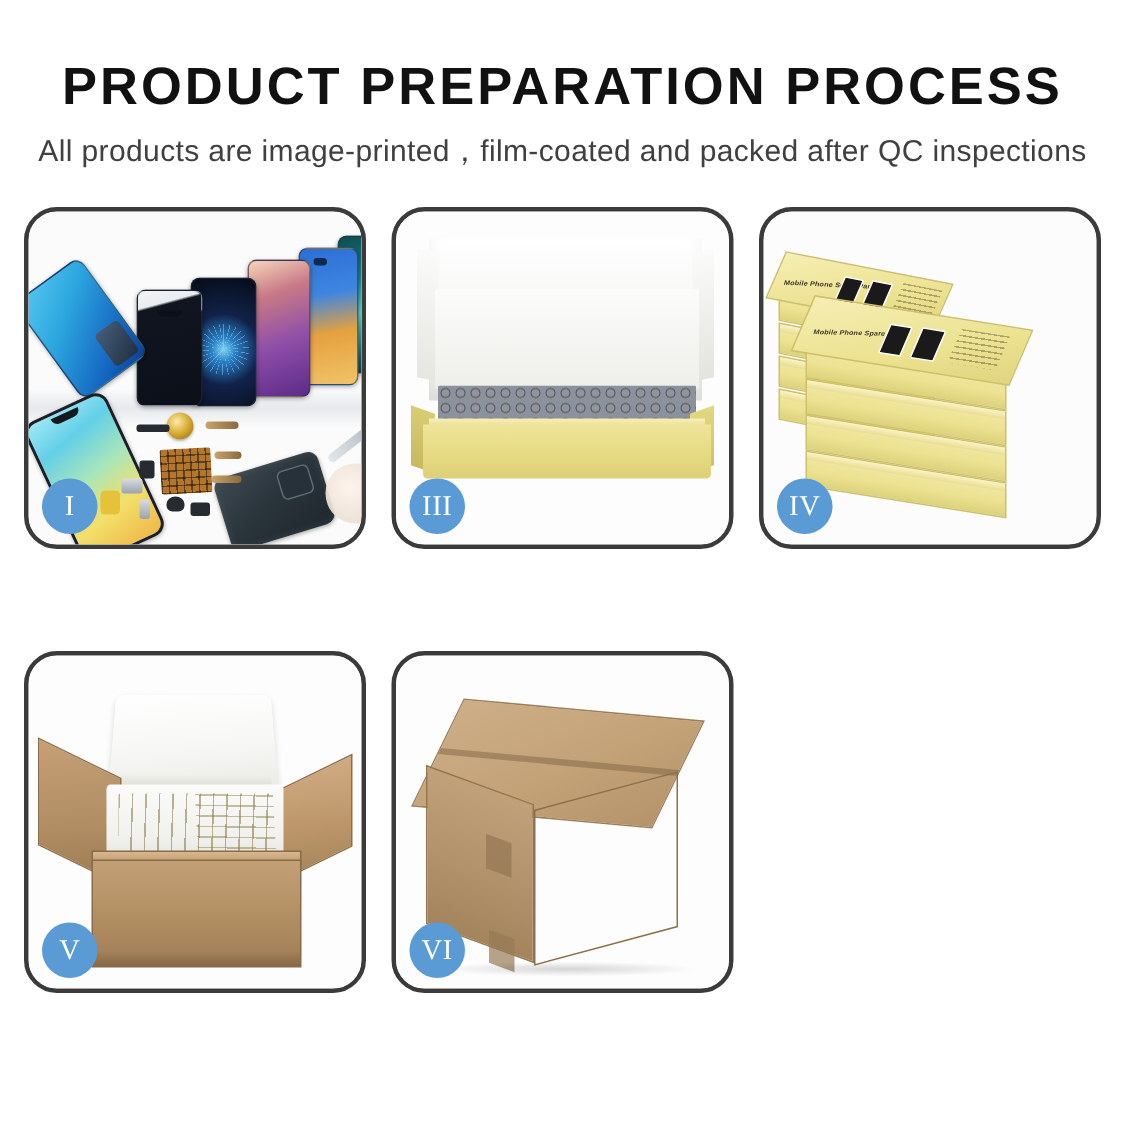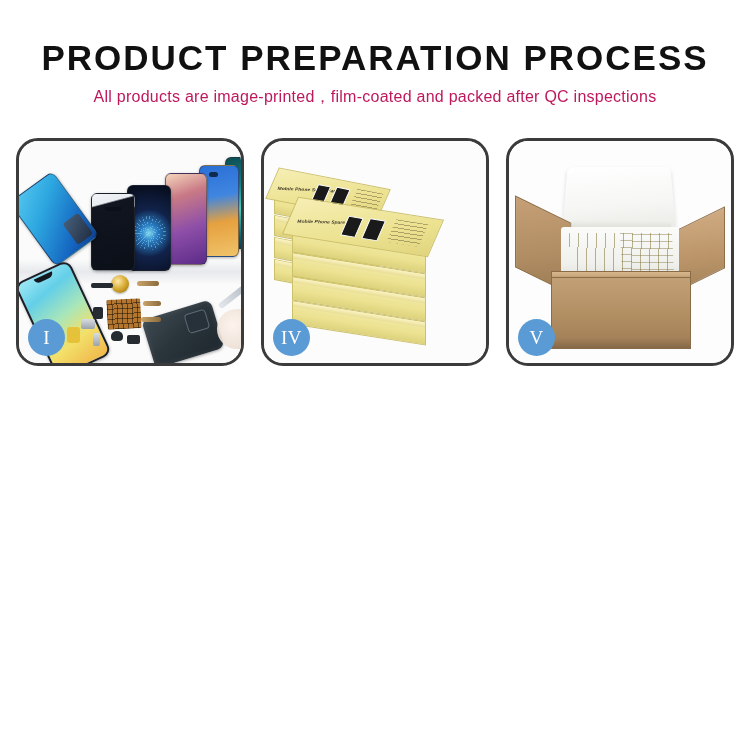--- a/index.html
+++ b/index.html
@@ -29,24 +29,24 @@
     font-weight: 700;
     letter-spacing: 2.0px;
     color: #111111;
     line-height: 1.15;
     white-space: nowrap;
   }
 
   .sub-title {
     margin-top: 9px;
     font-family: "Liberation Sans", sans-serif;
-    font-size: 16px;
+    font-size: 20px;
     font-weight: 400;
     letter-spacing: 0.25px;
-    color: #be185d;
+    color: #404040;
     white-space: nowrap;
   }
 
   
   .grid {
     position: absolute;
     top: 138px;
     left: 16px;
     width: 718px;
     display: grid;
@@ -461,20 +461,33 @@
         <div class="part silver" style="left:74px; top:192px; width:7px; height:13px;"></div>
         <div class="part dark" style="left:108px; top:194px; width:13px; height:9px;"></div>
         <div class="part" style="left:48px; top:186px; width:13px; height:16px; background:#e6c23a; border-radius:3px;"></div>
         <div class="p1-tweezer"></div>
         <div class="p1-hand"></div>
       </div>
       <div class="badge">I</div>
     </div>
 
 
+    <div class="panel">
+      <div class="photo">
+        <div class="p3-bg"></div>
+        <div class="p3-lid"></div>
+        <div class="p3-foam"></div>
+        <div class="p3-contents"></div>
+        <div class="p3-side-l"></div>
+        <div class="p3-side-r"></div>
+        <div class="p3-inner-edge"></div>
+        <div class="p3-front"></div>
+      </div>
+      <div class="badge">III</div>
+    </div>
 
     <div class="panel">
       <div class="photo">
         <div class="p4-bg"></div>
 
         <div class="stackbox" style="left:10px; top:62px; width:104px; height:21px; transform:skewY(11deg);">
             <div class="edge"></div>
           </div>
         <div class="stackbox" style="left:10px; top:84px; width:104px; height:21px; transform:skewY(11deg);">
             <div class="edge"></div>
@@ -524,15 +537,27 @@
         <div class="p5-flap-r"></div>
         <div class="p5-foambox"></div>
         <div class="p5-inner"></div>
         <div class="p5-inner2"></div>
         <div class="p5-rim"></div>
         <div class="p5-body"></div>
       </div>
       <div class="badge">V</div>
     </div>
 
+    <div class="panel">
+      <div class="photo">
+        <div class="p6-bg"></div>
+        <div class="p6-top"></div>
+        <div class="p6-left"></div>
+        <div class="p6-right"></div>
+        <div class="p6-tape1"></div>
+        <div class="p6-tape2"></div>
+        <div class="p6-shadow"></div>
+      </div>
+      <div class="badge">VI</div>
+    </div>
 
   </div>
 </div>
 
 </body></html>

